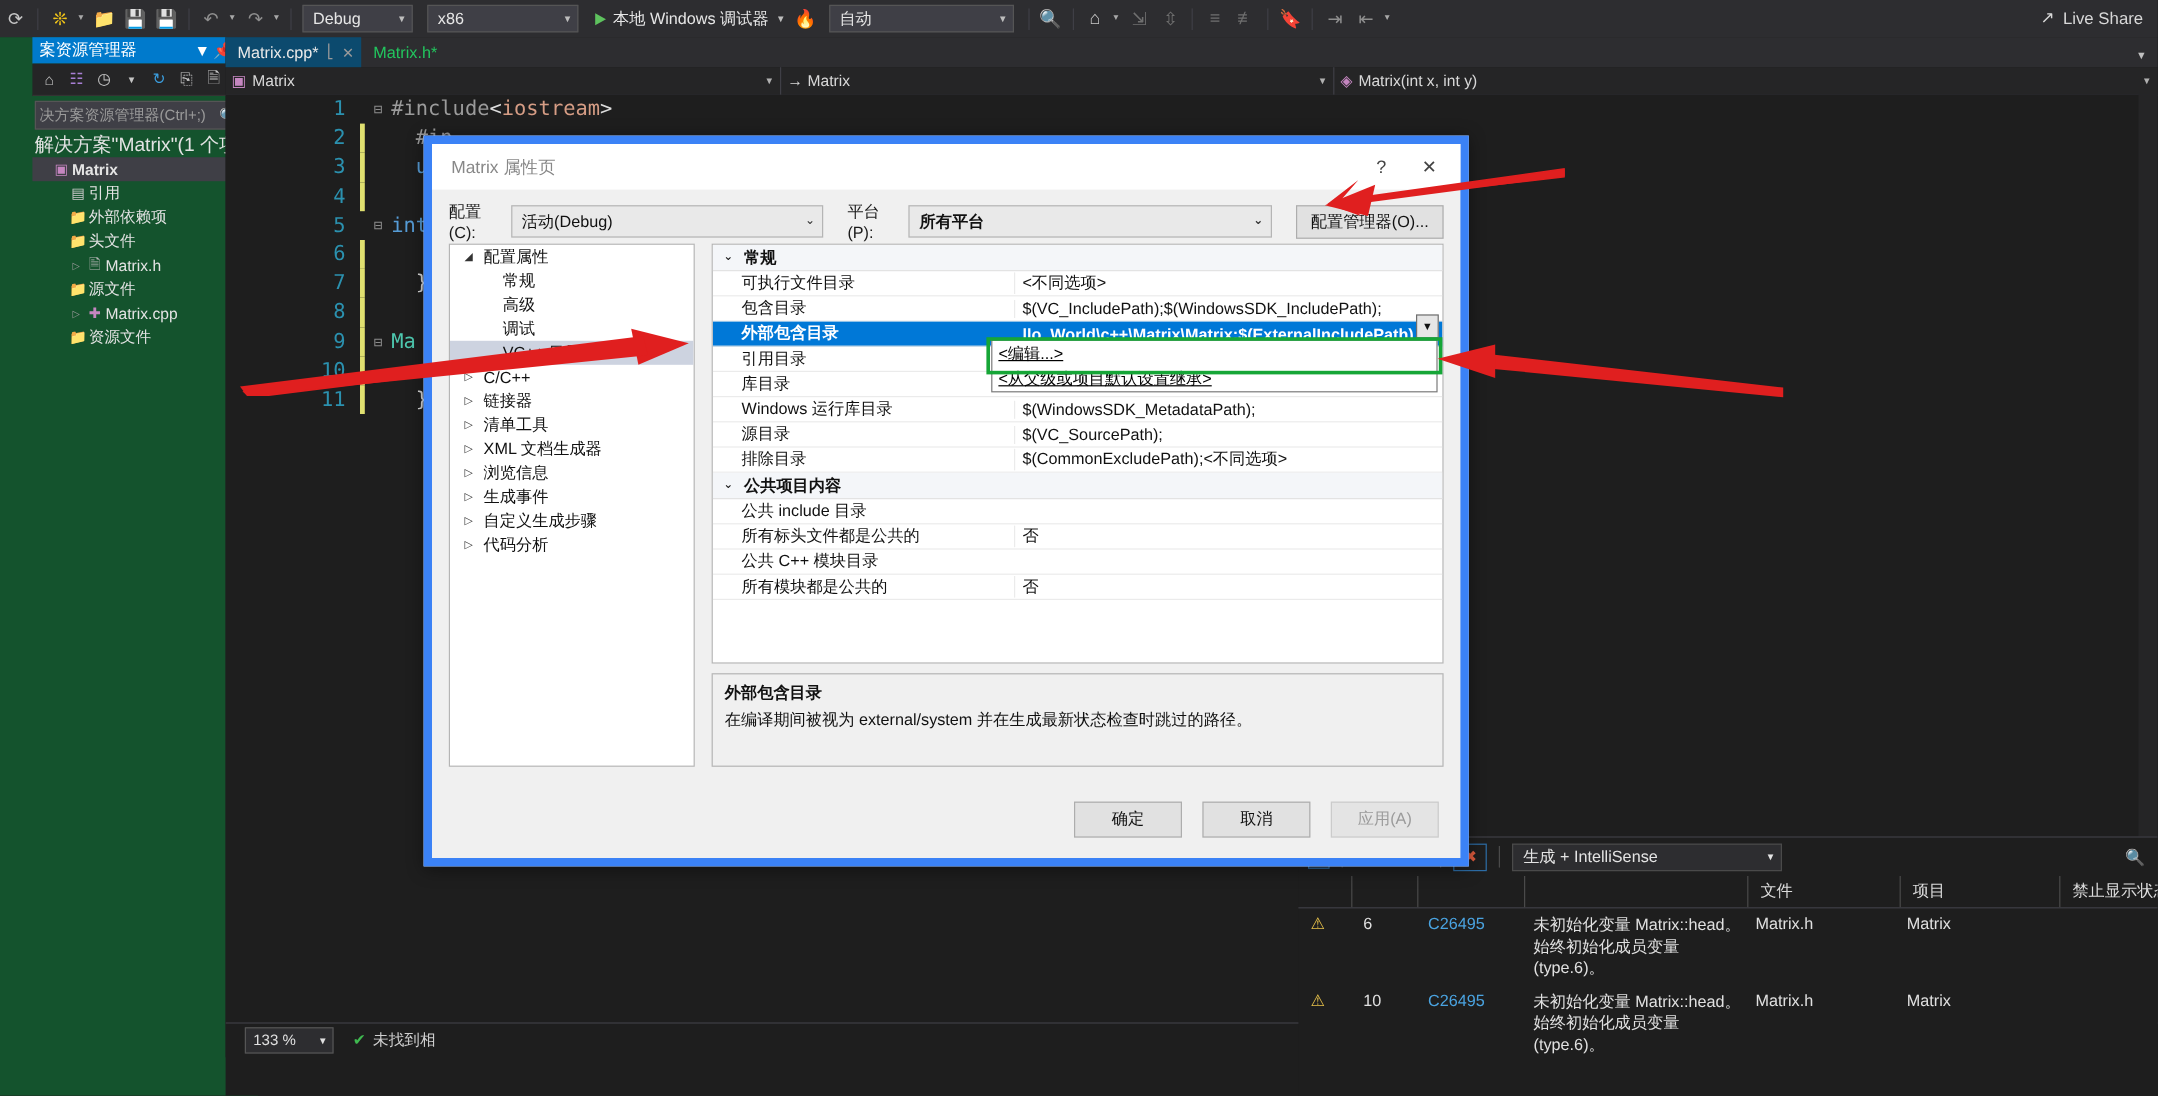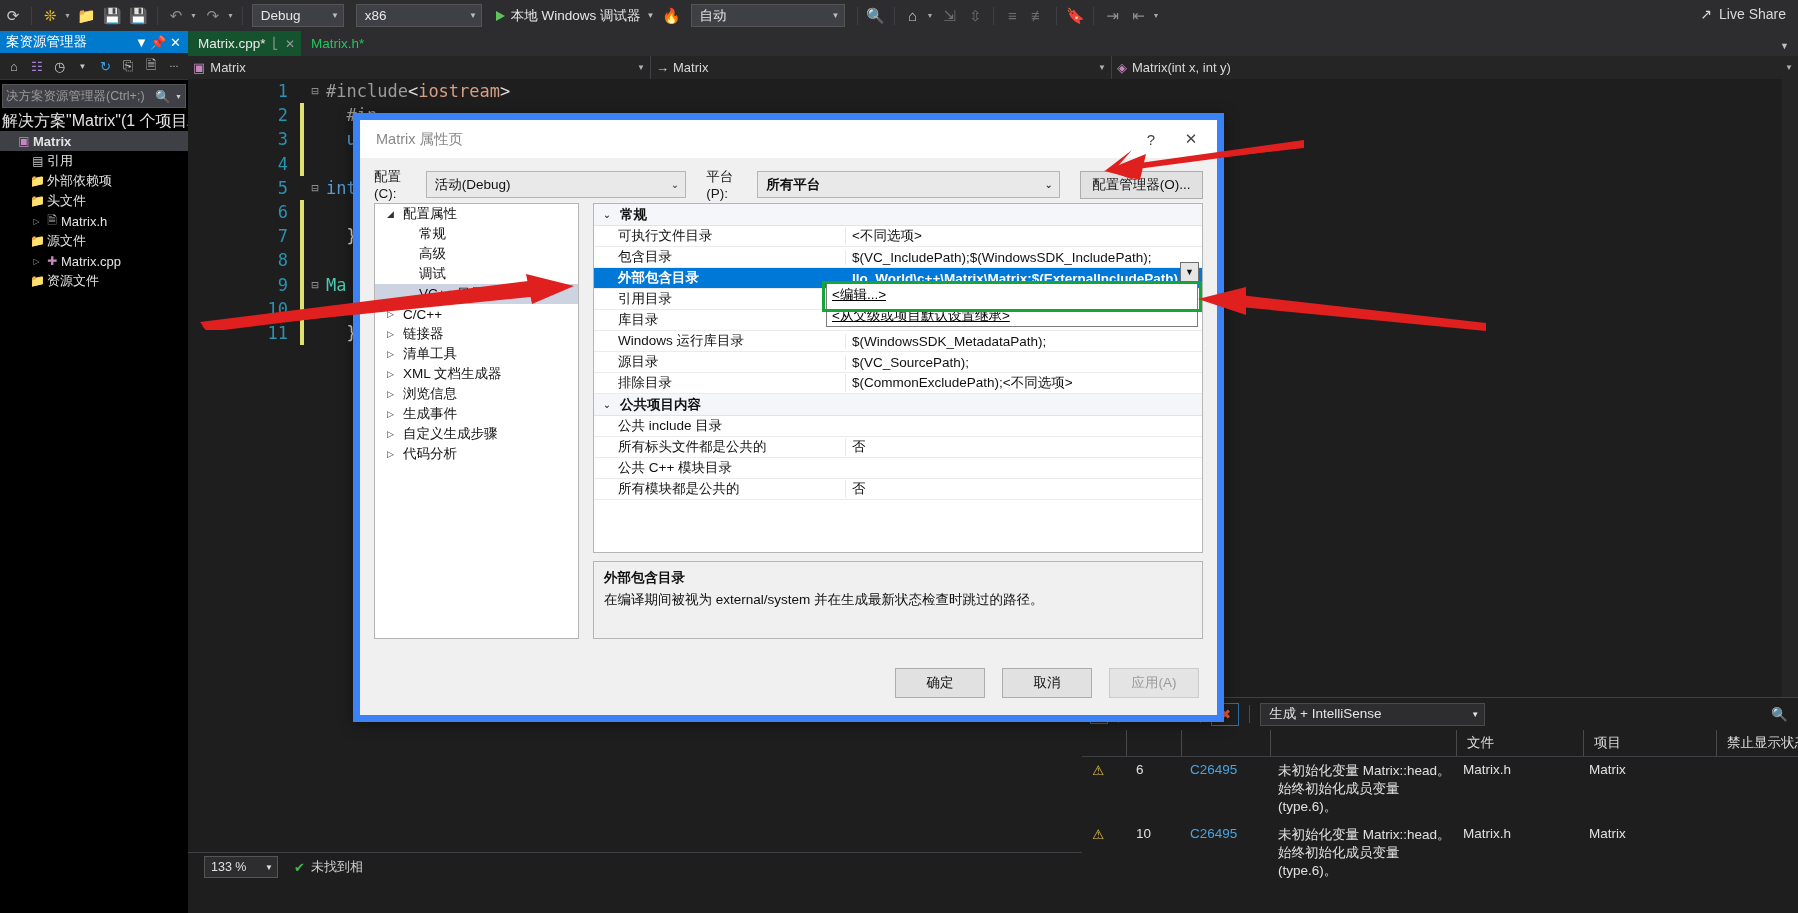--- a/index.html
+++ b/index.html
@@ -16,40 +16,40 @@
   #toolbar .caret{font-size:7px;color:#a8a8a8;margin-left:1px;margin-right:3px;}
   .combo{height:21px;background:#3f3f46;border:1px solid #555;color:#e6e6e6;font-size:13.5px;
          display:flex;align-items:center;padding:0 4px 0 8px;justify-content:space-between;}
   .combo .cv{white-space:nowrap;overflow:hidden;}
   .combo .ca{font-size:8px;color:#bdbdbd;margin-left:10px;}
   .runbtn{display:flex;align-items:center;color:#e6e6e6;font-size:13.5px;gap:6px;padding:0 4px;}
   .tri{width:0;height:0;border-left:9px solid #5ec25e;border-top:5.5px solid transparent;border-bottom:5.5px solid transparent;}
   #liveshare{position:absolute;right:12px;top:6px;color:#d8d8d8;font-size:14px;display:flex;align-items:center;gap:7px;}
 
   
-  #solexp{position:absolute;left:0;top:31px;width:188px;height:882px;background:#000000;}
+  #solexp{position:absolute;left:0;top:31px;width:188px;height:882px;background:#14532d;padding-left:27px;}
   #se-head{height:22px;background:#007acc;display:flex;align-items:center;padding:0 4px 0 6px;color:#fff;font-size:13.5px;}
   #se-head .ttl{flex:1;white-space:nowrap;overflow:hidden;}
   #se-head .hi{width:17px;text-align:center;font-size:13px;}
   #se-tools{height:26px;background:#252526;display:flex;align-items:center;padding:0 4px;gap:3px;border-bottom:1px solid #333;}
   #se-tools .i{width:21px;height:20px;display:flex;align-items:center;justify-content:center;color:#c5c5c5;font-size:13px;}
   #se-search{height:22px;background:#3f3f46;border:1px solid #555;margin:4px 2px 3px 2px;display:flex;align-items:center;
              padding:0 3px;color:#9a9a9a;font-size:12.5px;}
   #se-search .ph{flex:1;white-space:nowrap;overflow:hidden;}
   #se-tree{font-size:13px;color:#e3e3e3;}
   .tn{height:20px;display:flex;align-items:center;white-space:nowrap;overflow:hidden;padding-left:2px;}
   .tn .tw{width:13px;text-align:center;color:#9a9a9a;font-size:8px;}
   .tn .ic{width:18px;text-align:center;font-size:12px;}
   .tn.sel{background:#3f3f46;font-weight:bold;}
 
   
   #editorwrap{position:absolute;left:188px;top:31px;right:0;bottom:0;background:#1e1e1e;}
   #tabstrip{height:25px;background:#2d2d30;display:flex;align-items:flex-end;}
   .tab{height:25px;display:flex;align-items:center;padding:0 6px 0 10px;font-size:13.5px;color:#22c55e;gap:7px;}
-  .tab.active{background:#14532d;color:#e9e9e9;}
+  .tab.active{background:#0c4a6e;color:#e9e9e9;}
   .tab .x{color:#9a9a9a;font-size:12px;}
   .tab .pin{color:#9a9a9a;font-size:11px;}
   #tabstrip .spacer{flex:1;}
   #tabstrip .chev{color:#c0c0c0;font-size:9px;padding:0 9px 5px 0;}
 
   #navbar{height:23px;background:#252526;display:flex;align-items:center;border-bottom:1px solid #3f3f46;}
   .navseg{height:23px;display:flex;align-items:center;font-size:13px;color:#d8d8d8;padding:0 5px;border-right:1px solid #3f3f46;}
   .navseg .nv{flex:1;white-space:nowrap;overflow:hidden;}
   .navseg .nc{font-size:8px;color:#b0b0b0;padding-left:6px;}
 

